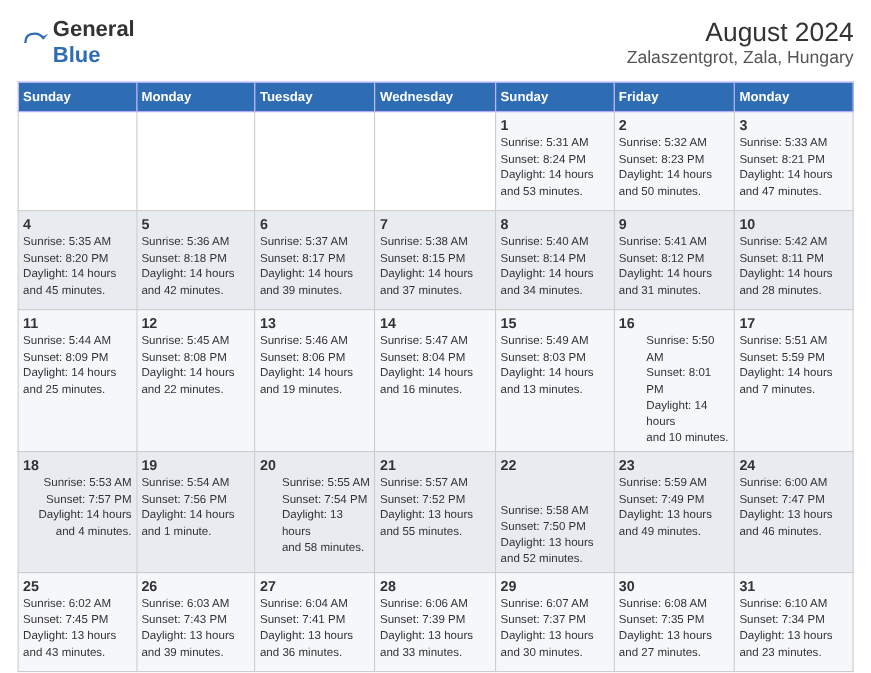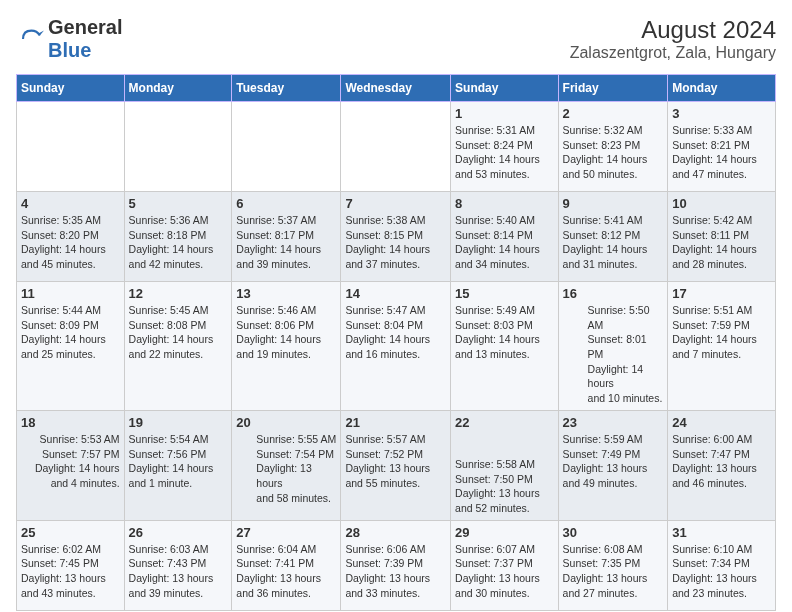--- a/index.html
+++ b/index.html
@@ -231,21 +231,21 @@
         <td>
           <div class="day-num">16</div>
           <div class="day-info" style="white-space: pre-line; margin-left: 25px;">Sunrise: 5:50 AM
 Sunset: 8:01 PM
 Daylight: 14 hours
 and 10 minutes.</div>
         </td>
         <td>
           <div class="day-num">17</div>
           <div class="day-info" style="white-space: pre-line;">Sunrise: 5:51 AM
-Sunset: 7:59 PM
+Sunset: 5:59 PM
 Daylight: 14 hours
 and 7 minutes.</div>
         </td>
       </tr>
       <tr>
         <td>
           <div class="day-num">18</div>
           <div class="day-info" style="white-space: pre-line; text-align: right;">Sunrise: 5:53 AM
 Sunset: 7:57 PM
 Daylight: 14 hours

